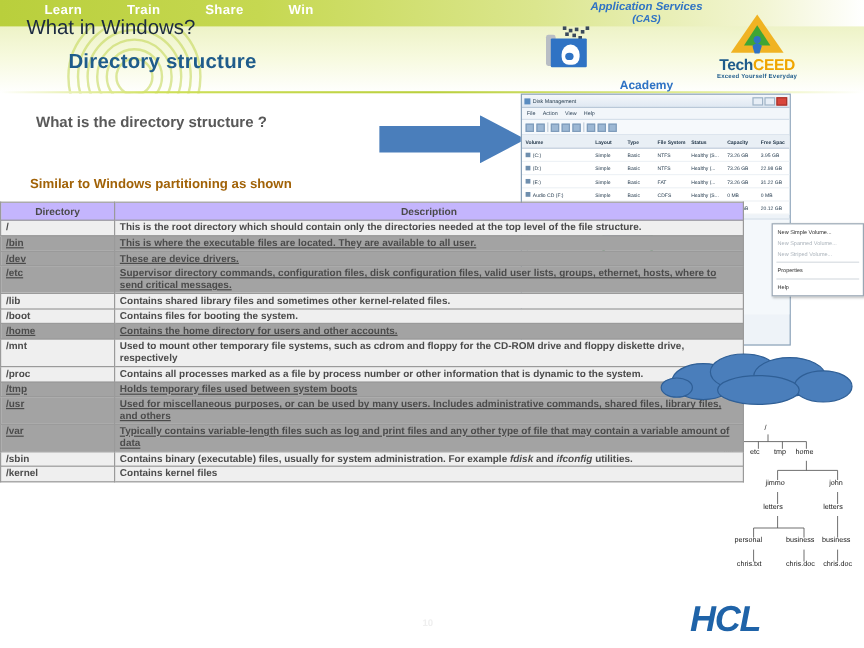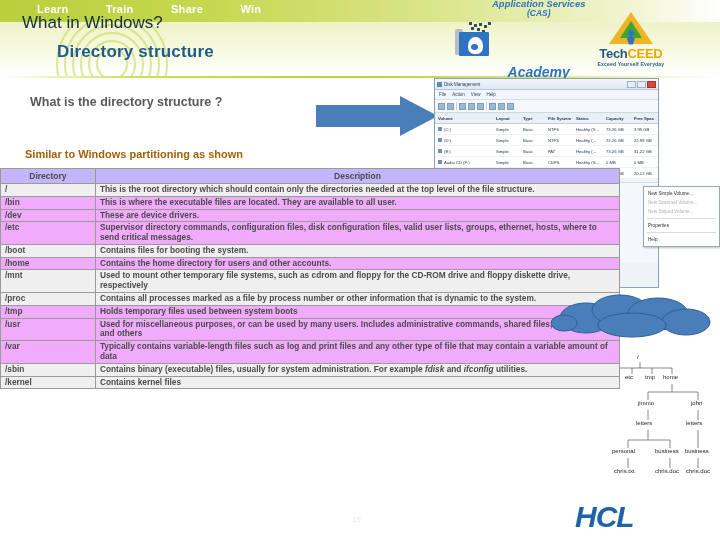--- a/index.html
+++ b/index.html
@@ -90,21 +90,21 @@
   }
   .cas-pixels {
     position: absolute; top: 0; left: 14px;
     width: 22px; height: 12px;
   }
   .px { position: absolute; width: 3px; height: 3px; background: #3a4a5c; }
   .cas-text { line-height: 1.05; text-align: center; }
   .cas-l1 { font-size: 9px; font-style: italic; font-weight: bold; color: #2f73c4; }
   .cas-l2 { font-size: 9.5px; font-style: italic; font-weight: bold; color: #2f73c4; }
   .cas-l3 { font-size: 8.5px; font-style: italic; font-weight: bold; color: #2f73c4; }
-  .cas-l4 { font-size: 14px; font-style: italic; font-weight: bold; color: #2f73c4;
+  .cas-l4 { font-size: 10px; font-weight: bold; color: #2f73c4;
             border-bottom: 1px solid #2f73c4; padding-bottom: 1px; margin-top: 47px;}
   .cas-tag { font-size: 5.5px; color: #5b6a78; letter-spacing: .4px; margin-top: 1px; }
 
   .techceed {
     margin-left: 12px; text-align: center; position: relative;
   }
   .tc-mark {
     width: 44px; height: 34px; margin: 0 auto; position: relative;
   }
   .tc-tri {
@@ -237,21 +237,21 @@
   table.dir-table td {
     border: 1px solid #9a9a9a;
     padding: 1px 4px;
     vertical-align: top;
     line-height: 1.18;
     font-weight: bold;
     color: #4b4b4b;
   }
   td.col-dir { width: 95px; }
   tr.plain td { background: #efefef; }
-  tr.hl td { background: #f0abfc; }
+  tr.hl td { background: #a3a3a3; text-decoration: underline; }
   td.col-desc { width: 525px; }
   .ital { font-style: italic; }
 
   
   .cloud {
     position: absolute; top: 292px; left: 546px;
     width: 174px; height: 46px;
     z-index: 30;
   }
   .cloud-text {
@@ -478,20 +478,24 @@
       </tr>
       <tr class="hl">
         <td class="col-dir">/dev</td>
         <td class="col-desc">These are device drivers.</td>
       </tr>
       <tr class="hl">
         <td class="col-dir">/etc</td>
         <td class="col-desc">Supervisor directory commands, configuration files, disk configuration files, valid user lists, groups, ethernet, hosts, where to send critical messages.</td>
       </tr>
       <tr class="plain">
+        <td class="col-dir">/lib</td>
+        <td class="col-desc">Contains shared library files and sometimes other kernel-related files.</td>
+      </tr>
+      <tr class="plain">
         <td class="col-dir">/boot</td>
         <td class="col-desc">Contains files for booting the system.</td>
       </tr>
       <tr class="hl">
         <td class="col-dir">/home</td>
         <td class="col-desc">Contains the home directory for users and other accounts.</td>
       </tr>
       <tr class="plain">
         <td class="col-dir">/mnt</td>
         <td class="col-desc">Used to mount other temporary file systems, such as cdrom and floppy for the CD-ROM drive and floppy diskette drive, respectively</td>

